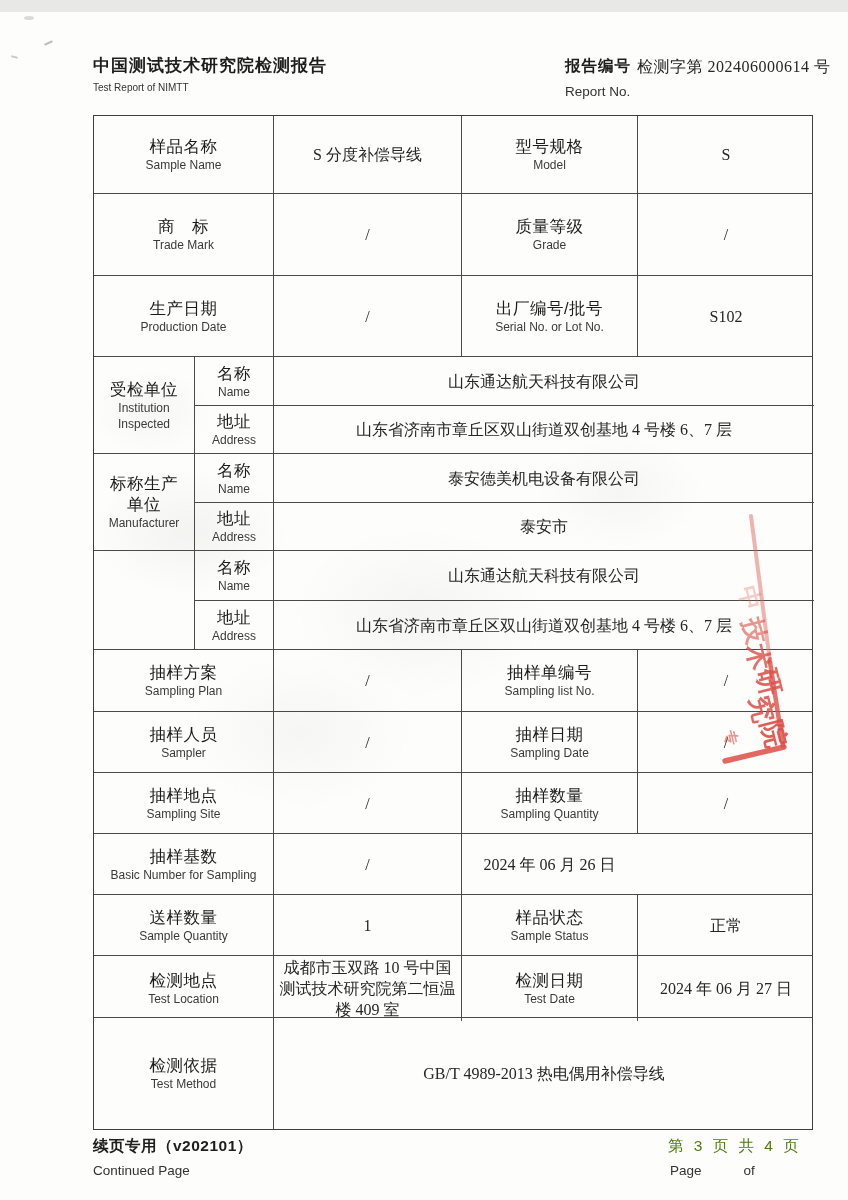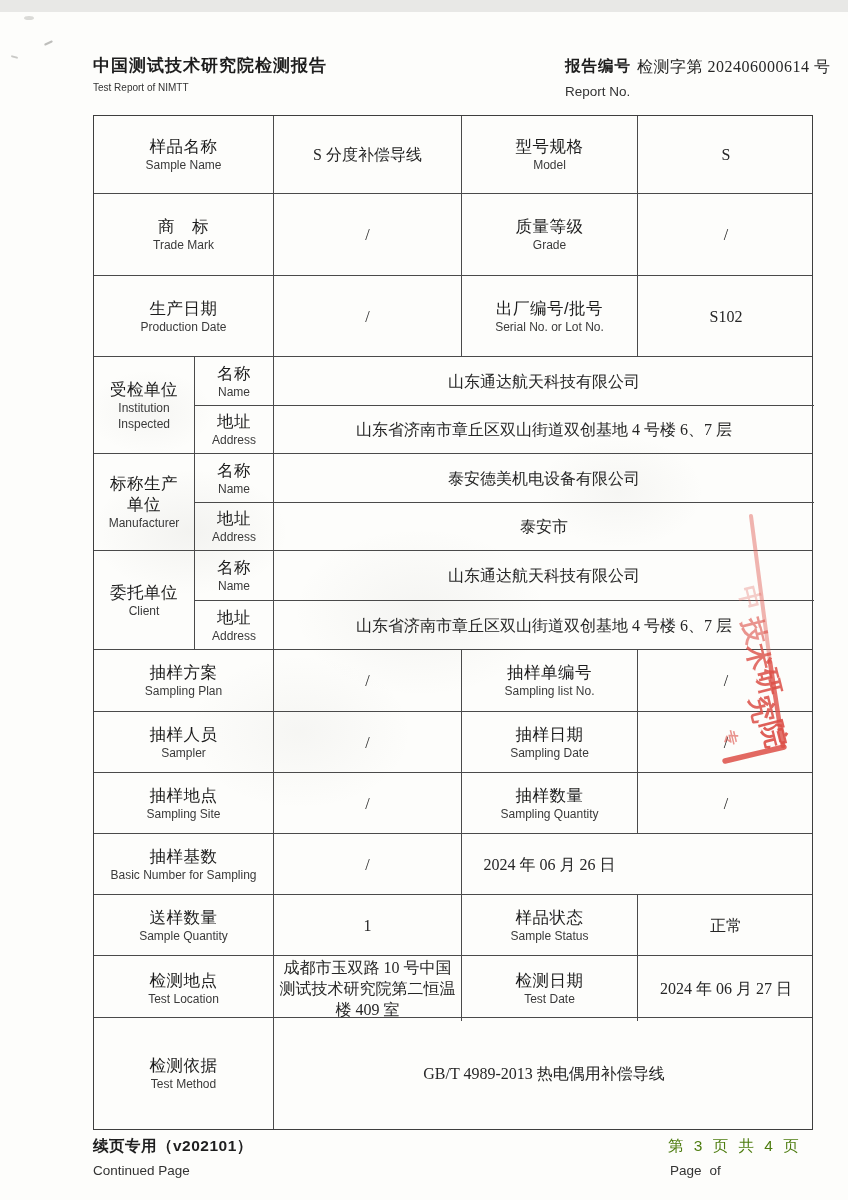--- a/index.html
+++ b/index.html
@@ -70,21 +70,21 @@
   svg.stamp{position:absolute;left:0;top:0;pointer-events:none;}
   svg.stamp text{
     font-family:"Liberation Serif","DejaVu Serif",serif;font-weight:600;
     text-anchor:middle;
   }
 
   
   .ftr-left-cn{position:absolute;left:93px;top:1124px;font-size:15.5px;font-weight:600;color:#1e1e1e;letter-spacing:.5px;}
   .ftr-left-en{position:absolute;left:93px;top:1151px;font-size:13.5px;color:#333;}
   .ftr-right-cn{position:absolute;left:668px;top:1124px;font-size:15.5px;color:#4d7c0f;letter-spacing:3px;}
-  .ftr-right-en{position:absolute;left:670px;top:1151px;font-size:13.5px;color:#333;display:flex;gap:8px;}
+  .ftr-right-en{position:absolute;left:670px;top:1151px;font-size:13.5px;color:#333;display:flex;gap:42px;}
 </style>
 </head>
 <body>
 
 <div class="page">
   <div class="noise"></div>
   <div class="speck s1"></div>
   <div class="speck s2"></div>
   <div class="speck s3"></div>
 
@@ -189,24 +189,20 @@
           <div class="lab-cn">地址</div>
           <div class="lab-en">Address</div>
         </div>
         <div class="cell v r2c" style="grid-row:2;grid-column:2;">
             <div class="val">泰安市</div>
           </div>
       </div>
     </div>
 
     <div class="row rowg h99">
-      <div class="cell">
-        <div class="lab-cn">委托单位</div>
-        <div class="lab-en g-en">Client</div>
-      </div>
       <div class="gsub">
         <div class="cell" style="grid-row:1;grid-column:1;">
           <div class="lab-cn">名称</div>
           <div class="lab-en">Name</div>
         </div>
         <div class="cell v" style="grid-row:1;grid-column:2;">
             <div class="val">山东通达航天科技有限公司</div>
           </div>
         <div class="cell r2c" style="grid-row:2;grid-column:1;">
           <div class="lab-cn">地址</div>

